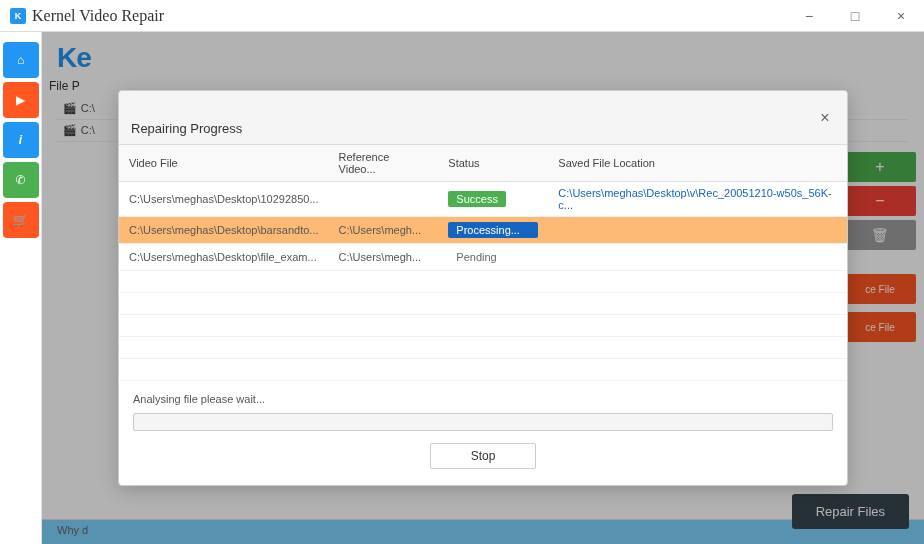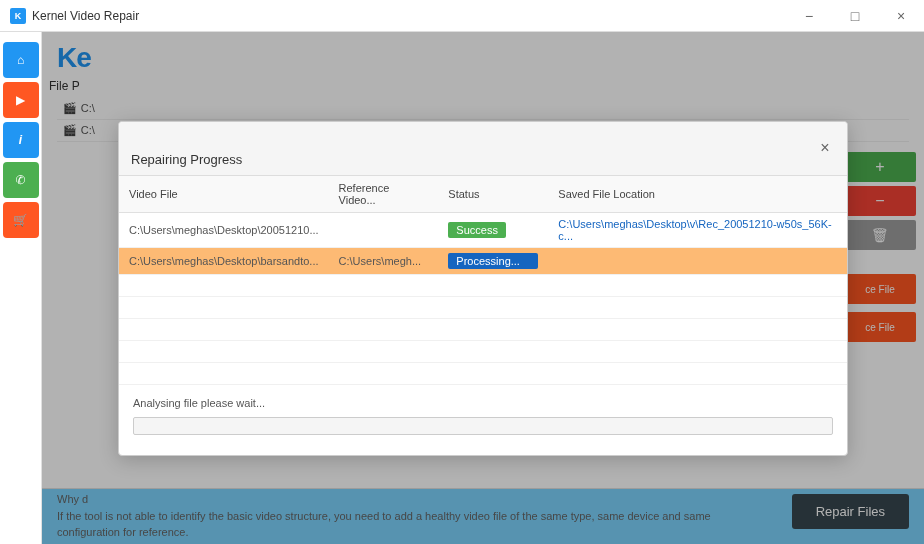--- a/index.html
+++ b/index.html
@@ -30,22 +30,23 @@
       background: #2196F3;
       border-radius: 2px;
       display: flex;
       align-items: center;
       justify-content: center;
       color: white;
       font-size: 9px;
       font-weight: bold;
     }
     .title-bar-text {
-      font-size: 12px;
+      font-size: 16px;
       color: #333;
+      font-family: Liberation Serif, serif;
     }
     .title-bar-controls {
       position: absolute;
       right: 0;
       top: 0;
       display: flex;
       height: 32px;
     }
     .title-bar-btn {
       width: 46px;
@@ -393,21 +394,20 @@
       <div style="margin-top:20px;">
         <div class="right-btn">ce File</div>
       </div>
       <div style="margin-top:4px;">
         <div class="right-btn">ce File</div>
       </div>
     </div>
 
     <div class="bottom-section">
       <div class="why-section">Why d</div>
-      <div class="bottom-text">If the tool is not able to identify the basic video structure, you need to add a healthy video file of the same type, same device and same configuration for reference.</div>
     </div>
 
     <button class="repair-btn">Repair Files</button>
 
     <div class="modal-overlay">
       <div class="dialog">
 
         <div class="dialog-title-bar">
           <span class="dialog-title">Repairing Progress</span>
           <div class="dialog-close">×</div>
@@ -417,31 +417,37 @@
           <thead>
             <tr>
               <th>Video File</th>
               <th>Reference Video...</th>
               <th>Status</th>
               <th>Saved File Location</th>
             </tr>
           </thead>
           <tbody>
             <tr>
-              <td>C:\Users\meghas\Desktop\20051210...</td>
+              <td>C:\Users\meghas\Desktop\10292850...</td>
               <td></td>
               <td><span class="status-success">Success</span></td>
               <td><a class="saved-link">C:\Users\meghas\Desktop\v\Rec_20051210-w50s_56K-c...</a></td>
             </tr>
             <tr class="selected">
               <td>C:\Users\meghas\Desktop\barsandto...</td>
               <td>C:\Users\megh...</td>
               <td><span class="status-processing">Processing...</span></td>
               <td></td>
             </tr>
+            <tr>
+              <td>C:\Users\meghas\Desktop\file_exam...</td>
+              <td>C:\Users\megh...</td>
+              <td><span class="status-pending">Pending</span></td>
+              <td></td>
+            </tr>
             <tr class="empty-row">
                 <td></td>
                 <td></td>
                 <td></td>
                 <td></td>
               </tr>
             <tr class="empty-row">
                 <td></td>
                 <td></td>
                 <td></td>
@@ -466,20 +472,23 @@
                 <td></td>
               </tr>
           </tbody>
         </table>
 
         <div class="progress-area">
           <div class="progress-label">Analysing file please wait...</div>
           <div class="progress-bar-container">
             <div class="progress-bar-fill" style="width: 0%;"></div>
           </div>
+          <div class="stop-btn-area">
+            <button class="stop-btn">Stop</button>
+          </div>
         </div>
 
       </div>
     </div>
 
   </div>
 
 </div>
 
 </body></html>

